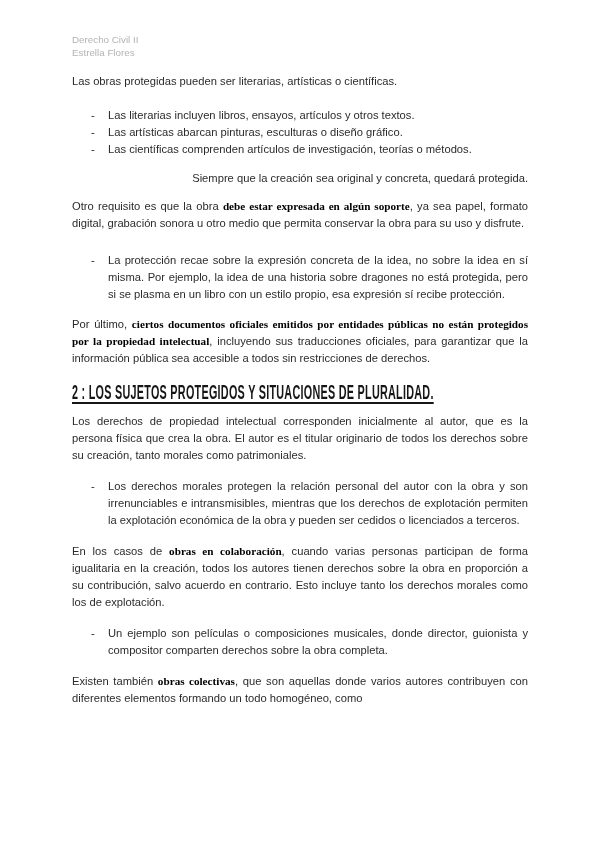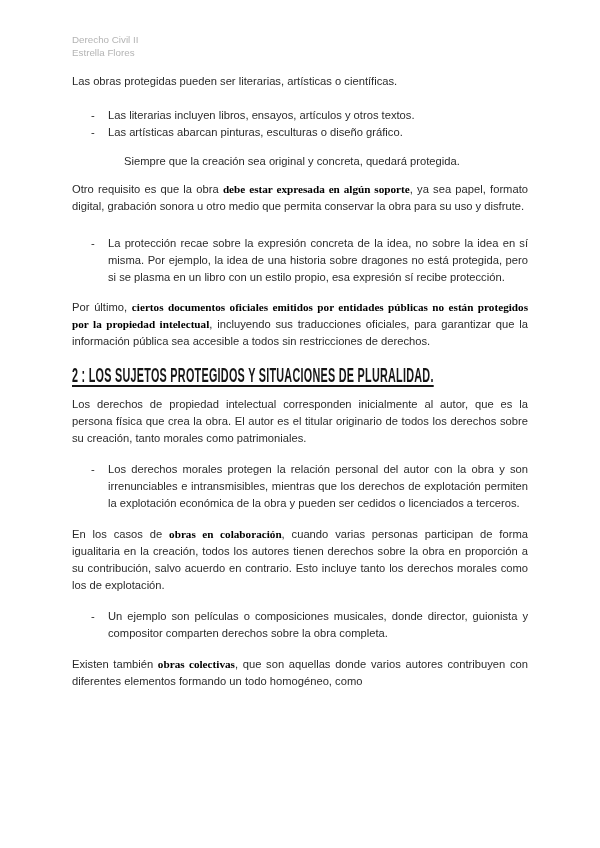--- a/index.html
+++ b/index.html
@@ -26,21 +26,21 @@
     line-height: 13px;
     color: #b4b4b4;
     margin-bottom: 14px;
     text-align: left;
   }
   .para { margin: 0; }
   b { font-weight: 700; color: #000000; font-family: Liberation Serif, serif; }
   .dash-list { list-style: none; margin: 0; padding: 0; }
   .dash-list li { position: relative; padding-left: 36px; }
   .dash-list li::before { content: "-"; position: absolute; left: 19px; top: 0; }
-  .note { margin-left: 52px; text-align: left; }
+  .note { margin-left: 36px; text-align: right; }
   .mb11 { margin-bottom: 11px; }
   .mb12 { margin-bottom: 12px; }
   .mb13 { margin-bottom: 13px; }
   .mb14 { margin-bottom: 14px; }
   .mb17 { margin-bottom: 17px; }
   .mb20 { margin-bottom: 20px; }
   .heading-row {
     margin: 0 0 8px 0;
     height: 26px;
     line-height: 26px;
@@ -78,20 +78,21 @@
     <div class="doc-header">
       <div>Derecho Civil II</div>
       <div>Estrella Flores</div>
     </div>
 
     <p class="para mb17">Las obras protegidas pueden ser literarias, artísticas o científicas.</p>
 
     <ul class="dash-list mb12">
       <li>Las literarias incluyen libros, ensayos, artículos y otros textos.</li>
       <li>Las artísticas abarcan pinturas, esculturas o diseño gráfico.</li>
+      <li>Las científicas comprenden artículos de investigación, teorías o métodos.</li>
     </ul>
 
     <p class="para note mb11">Siempre que la creación sea original y concreta, quedará protegida.</p>
 
     <p class="para mb20"><span>Otro requisito es que la obra </span><b>debe estar expresada en algún soporte</b><span>, ya sea papel, formato digital, grabación sonora u otro medio que permita conservar la obra para su uso y disfrute.</span></p>
 
     <ul class="dash-list mb13">
       <li>La protección recae sobre la expresión concreta de la idea, no sobre la idea en sí misma. Por ejemplo, la idea de una historia sobre dragones no está protegida, pero si se plasma en un libro con un estilo propio, esa expresión sí recibe protección.</li>
     </ul>
 

